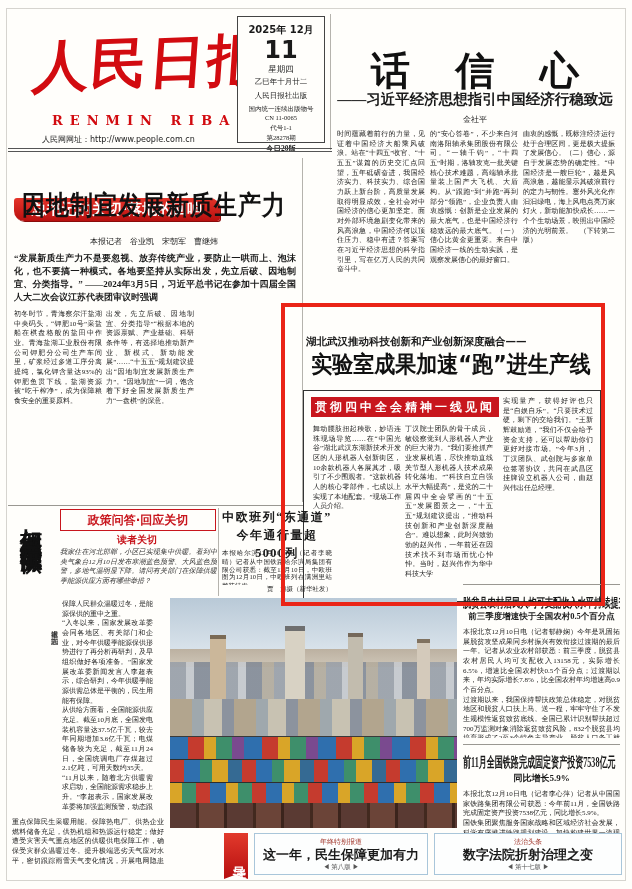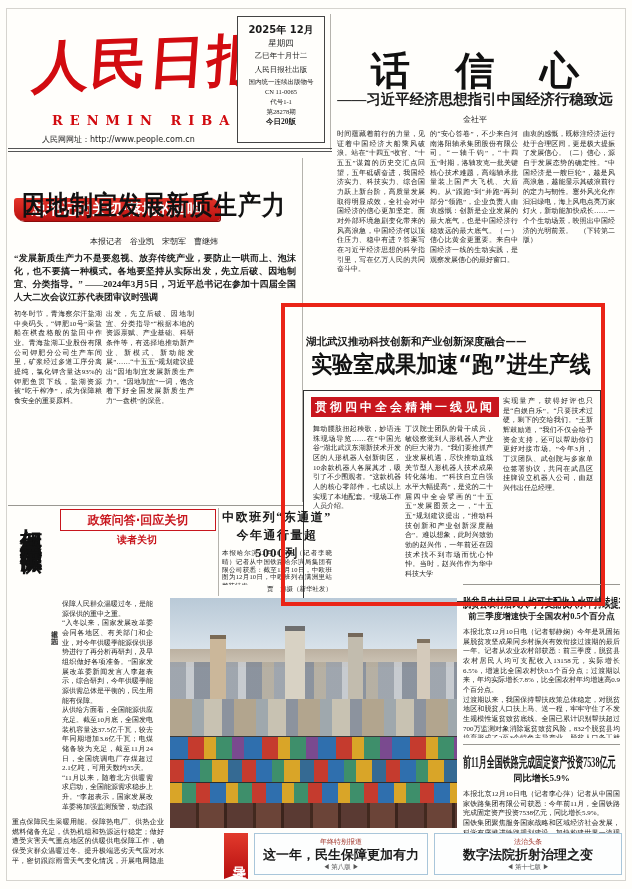--- a/index.html
+++ b/index.html
@@ -45,20 +45,21 @@
   <div class="frame"></div>
 
   <div class="abs" style="left:30px;top:30px;">
     <div class="brand">人民日报</div>
   </div>
   <div class="abs brand-latin" style="left:52px;top:113px;">RENMIN RIBAO</div>
   <div class="abs sans" style="left:42px;top:134px;font-size:8px;color:#222;">人民网网址：http://www.people.com.cn</div>
 
   <div class="abs datebox" style="left:237px;top:16px;width:86px;height:120px;">
     <div class="sans" style="font-size:10px;font-weight:bold;">2025年 12月</div>
+    <div class="sans" style="font-size:24px;font-weight:bold;line-height:1.1;">11</div>
     <div style="font-size:8.5px;font-weight:normal;">星期四</div>
     <div style="font-size:7.5px;">乙巳年十月廿二</div>
     <div style="font-size:7.5px;margin-top:3px;">人民日报社出版</div>
     <div style="font-size:6.5px;margin-top:2px;">国内统一连续出版物号</div>
     <div style="font-size:6.5px;">CN 11-0065</div>
     <div style="font-size:6.5px;">代号1-1</div>
     <div style="font-size:6.5px;">第28278期</div>
     <div style="font-size:7.5px;font-weight:bold;">今日20版</div>
   </div>
 
@@ -91,20 +92,21 @@
 
   <div class="abs" style="left:303px;top:390px;width:296px;height:210px;border:1px solid #333;background:#fffefb;">
     <div class="abs guanche sans" style="left:7px;top:6px;width:188px;height:20px;font-size:12px;">贯彻四中全会精神一线见闻</div>
     <div class="abs body7" style="left:9px;top:34px;width:88px;height:168px;">舞动腰肢扭起秧歌，妙语连珠现场导览……在“中国光谷”湖北武汉东湖新技术开发区的人形机器人创新街区，10余款机器人各展其才，吸引了不少围观者。“这款机器人的核心零部件，七成以上实现了本地配套。”现场工作人员介绍。</div>
     <div class="abs body7" style="left:101px;top:34px;width:88px;height:168px;">丁汉院士团队的骨干成员，敏锐察觉到人形机器人产业的巨大潜力。“我们要抢抓产业发展机遇，尽快推动直线关节型人形机器人技术成果转化落地。”“科技自立自强水平大幅提高”，是党的二十届四中全会擘画的“十五五”发展图景之一，“十五五”规划建议提出，“推动科技创新和产业创新深度融合”。难以想象，此时兴致勃勃的赵兴伟，一年前还在因技术找不到市场而忧心忡忡。当时，赵兴伟作为华中科技大学</div>
     <div class="abs body7" style="left:199px;top:6px;width:90px;height:196px;">实现量产，获得好评也只是“自娱自乐”。“只要技术过硬，剩下的交给我们。”王新辉鼓励道，“我们不仅会给予资金支持，还可以帮助你们更好对接市场。”今年3月，丁汉团队、武创院与多家单位签署协议，共同在武昌区挂牌设立机器人公司，由赵兴伟出任总经理。</div>
   </div>
 
   <div class="abs qa-box sans" style="left:60px;top:509px;width:154px;height:20px;font-size:12px;">政策问答·回应关切</div>
   <div class="abs center red sans" style="left:60px;top:533px;width:154px;font-size:10px;font-weight:bold;">读者关切</div>
+  <div class="abs body7" style="left:60px;top:548px;width:157px;height:48px;font-style:italic;color:#333;">我家住在河北邯郸，小区已实现集中供暖。看到中央气象台12月10日发布寒潮蓝色预警、大风蓝色预警，多地气温明显下降。请问有关部门在保障供暖季能源供应方面有哪些举措？</div>
 
   <div class="abs vert sans hl-big" style="left:16px;top:512px;height:300px;font-size:22px;letter-spacing:2px;">如何做好今年供暖季能源保供</div>
   <div class="abs vert" style="left:49px;top:625px;height:110px;font-size:7px;color:#333;">本报记者　刘志强</div>
   <div class="abs body7" style="left:62px;top:600px;width:91px;height:212px;">保障人民群众温暖过冬，是能源保供的重中之重。
 “入冬以来，国家发展改革委会同各地区、有关部门和企业，对今年供暖季能源保供形势进行了再分析再研判，及早组织做好各项准备。”国家发展改革委新闻发言人李超表示，综合研判，今年供暖季能源供需总体是平衡的，民生用能有保障。
 从供给方面看，全国能源供应充足。截至10月底，全国发电装机容量达37.5亿千瓦，较去年同期增加3.6亿千瓦；电煤储备较为充足，截至11月24日，全国统调电厂存煤超过2.1亿吨，可用天数约35天。
 “11月以来，随着北方供暖需求启动，全国能源需求稳步上升。”李超表示，国家发展改革委将加强监测预警，动态跟踪形势变化，全力保障能源安全稳定供应。</div>
   <div class="abs body7" style="left:12px;top:818px;width:152px;height:48px;">重点保障民生采暖用能。保障热电厂、供热企业燃料储备充足，供热机组和热源运行稳定；做好遭受灾害天气重点地区的供暖供电保障工作，确保受灾群众温暖过冬。提升极端恶劣天气应对水平，密切跟踪雨雪天气变化情况，开展电网隐患排查处置工作，提升应急抢修和快速复电水平，做好恶劣天气下重点能源物资运输保障。</div>
 
   <div class="rule-v" style="left:218px;top:508px;height:88px;"></div>

